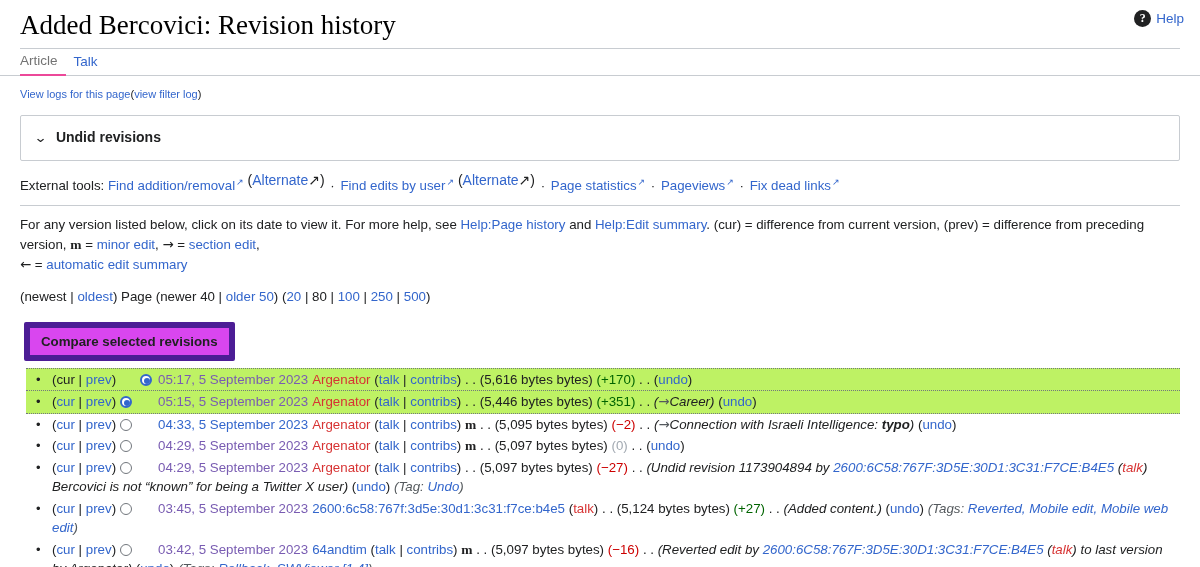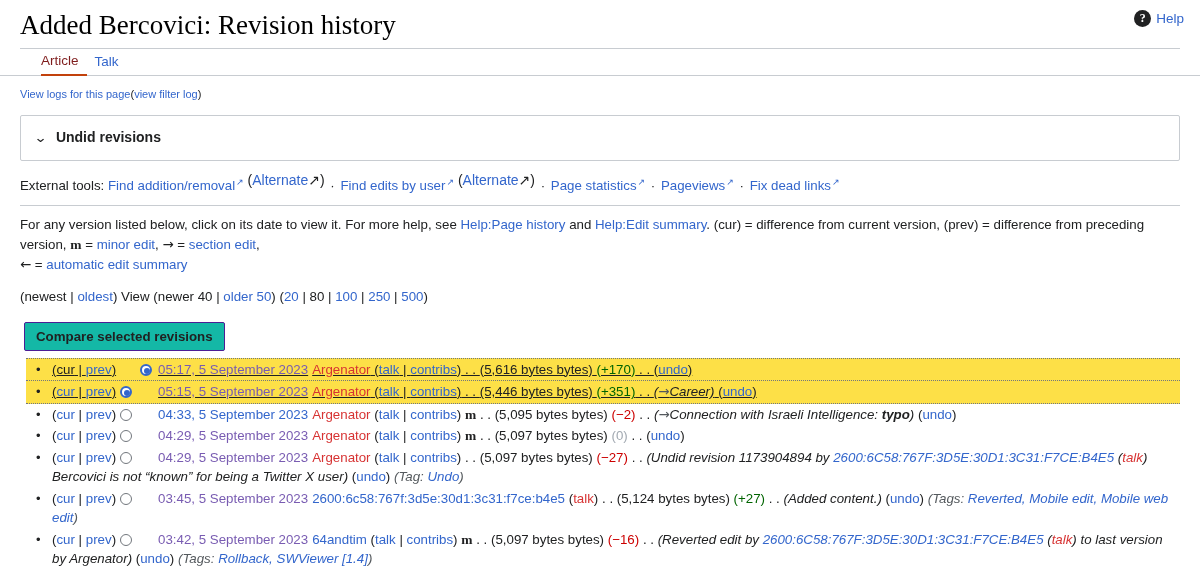--- a/index.html
+++ b/index.html
@@ -62,24 +62,23 @@
   }
   #ns-tabs, #view-tabs { display: flex; align-items: flex-end; }
   #ns-tabs > div, #view-tabs > div {
     padding: 0 8px 6px 8px;
     line-height: 15px;
     white-space: nowrap;
   }
   #ns-tabs > div:first-child { padding-left: 0; }
   #view-tabs > div:last-child { padding-right: 0; }
   .tab-selected {
-    color: #7f1d1d;
-    border-bottom: 2px solid #c2410c;
+    color: #737373;
+    border-bottom: 2px solid #ec4899;
     margin-bottom: -1px;
-    margin-left: 21px;
   }
   .chev-down {
     display: inline-block;
     margin-left: 3px;
     font-size: 10px;
     position: relative;
     top: -1px;
   }
 
   
@@ -127,22 +126,22 @@
 
   #histhelp { font-size: 13.3px; line-height: 1.5; padding-bottom: 6px; }
   #histhelp .arrow { font-family: "DejaVu Sans", sans-serif; }
   #pagination { font-size: 13.3px; padding: 6px 0 10px 0; }
 
   #compare-btn {
     font-family: "Liberation Sans", sans-serif;
     font-size: 13.3px;
     font-weight: bold;
     color: #202122;
-    background: #14b8a6;
-    border: 1px solid #4c1d95;
+    background: #d946ef;
+    border: 6px solid #4c1d95;
     border-radius: 2px;
     padding: 6px 11px;
     margin: 4px 0 7px 4px;
     cursor: pointer;
   }
 
   
   #rev-list {
     list-style: none;
     margin: 0;
@@ -157,22 +156,21 @@
   #rev-list li::before {
     content: "\2022";
     position: absolute;
     left: 10px; top: 1px;
     font-size: 13px;
     color: #202122;
   }
   li.selected-range {
     border-top: 1px dotted #72777d;
     border-bottom: 1px dotted #72777d;
-    background: #fde047;
-    text-decoration: underline;
+    background: #bef264;
   }
   li.selected-range + li.selected-range { border-top: none; }
 
   .histlinks { white-space: nowrap; }
   .rad {
     display: inline-block;
     width: 12px; height: 12px;
     border-radius: 50%;
     border: 1px solid #72777d;
     background: #fff;
@@ -245,21 +243,21 @@
   <div id="external-tools">
     <span>External tools:</span>
     <span id="ext-items"> <a class="lnk">Find addition/removal</a><span class="ext-icon">↗</span><span class="ext-sup"> <span>(</span><a class="lnk">Alternate</a><span>↗</span><span>)</span></span><span class="ext-sep"> · </span><a class="lnk">Find edits by user</a><span class="ext-icon">↗</span><span class="ext-sup"> <span>(</span><a class="lnk">Alternate</a><span>↗</span><span>)</span></span><span class="ext-sep"> · </span><a class="lnk">Page statistics</a><span class="ext-icon">↗</span><span class="ext-sep"> · </span><a class="lnk">Pageviews</a><span class="ext-icon">↗</span><span class="ext-sep"> · </span><a class="lnk">Fix dead links</a><span class="ext-icon">↗</span></span>
   </div>
 
   <div id="histhelp">
     <span>For any version listed below, click on its date to view it. For more help, see </span><a class="lnk">Help:Page history</a><span> and </span><a class="lnk">Help:Edit summary</a><span>. (cur) = difference from current version, (prev) = difference from preceding version, </span><b class="minor">m</b><span> = </span><a class="lnk">minor edit</a><span>, </span><span class="arrow">→</span><span> = </span><a class="lnk">section edit</a><span>,</span><br><span class="arrow">←</span><span> = </span><a class="lnk">automatic edit summary</a>
   </div>
 
   <div id="pagination">
-    <span>(</span><span>newest</span><span> | </span><a class="lnk">oldest</a><span>)</span><span> View (</span><span>newer 40</span><span> | </span><a class="lnk">older 50</a><span>) (</span><span id="pg-counts"><a class="lnk">20</a><span> | </span><span>80</span><span> | </span><a class="lnk">100</a><span> | </span><a class="lnk">250</a><span> | </span><a class="lnk">500</a></span><span>)</span>
+    <span>(</span><span>newest</span><span> | </span><a class="lnk">oldest</a><span>)</span><span> Page (</span><span>newer 40</span><span> | </span><a class="lnk">older 50</a><span>) (</span><span id="pg-counts"><a class="lnk">20</a><span> | </span><span>80</span><span> | </span><a class="lnk">100</a><span> | </span><a class="lnk">250</a><span> | </span><a class="lnk">500</a></span><span>)</span>
   </div>
 
   <button id="compare-btn">Compare selected revisions</button>
 
   <ul id="rev-list">
       <li class="selected-range"><span class="histlinks"><span>(</span><span>cur</span><span> | </span><a class="lnk">prev</a><span>)</span></span><span class="rad ph"></span><span class="rad on"></span><a class="mw-date lnk-visited">05:17, 5 September 2023</a><span class="usr"><a class="lnk-new">Argenator</a><span> (</span><a class="lnk">talk</a><span> | </span><a class="lnk">contribs</a><span>)</span></span><span> . . </span><span class="bytes">(5,616 bytes bytes)</span><span> </span><span class="pos">(+170)</span><span> . . </span><span>(</span><a class="lnk">undo</a><span>)</span></li>
       <li class="selected-range"><span class="histlinks"><span>(</span><a class="lnk">cur</a><span> | </span><a class="lnk">prev</a><span>)</span></span><span class="rad on"></span><span class="rad ph"></span><a class="mw-date lnk-visited">05:15, 5 September 2023</a><span class="usr"><a class="lnk-new">Argenator</a><span> (</span><a class="lnk">talk</a><span> | </span><a class="lnk">contribs</a><span>)</span></span><span> . . </span><span class="bytes">(5,446 bytes bytes)</span><span> </span><span class="pos">(+351)</span><span> . . </span><span class="comment"><span>(</span><span class="autosum">→</span><span>Career)</span></span><span> </span><span>(</span><a class="lnk">undo</a><span>)</span></li>
       <li><span class="histlinks"><span>(</span><a class="lnk">cur</a><span> | </span><a class="lnk">prev</a><span>)</span></span><span class="rad"></span><span class="rad ph"></span><a class="mw-date lnk">04:33, 5 September 2023</a><span class="usr"><a class="lnk-new">Argenator</a><span> (</span><a class="lnk">talk</a><span> | </span><a class="lnk">contribs</a><span>)</span></span><span> </span><b class="minor">m</b><span> . . </span><span class="bytes">(5,095 bytes bytes)</span><span> </span><span class="neg">(−2)</span><span> . . </span><span class="comment"><span>(</span><span class="autosum">→</span><span>Connection with Israeli Intelligence: </span><b>typo</b><span>)</span></span><span> </span><span>(</span><a class="lnk">undo</a><span>)</span></li>
       <li><span class="histlinks"><span>(</span><a class="lnk">cur</a><span> | </span><a class="lnk">prev</a><span>)</span></span><span class="rad"></span><span class="rad ph"></span><a class="mw-date lnk-visited">04:29, 5 September 2023</a><span class="usr"><a class="lnk-new">Argenator</a><span> (</span><a class="lnk">talk</a><span> | </span><a class="lnk">contribs</a><span>)</span></span><span> </span><b class="minor">m</b><span> . . </span><span class="bytes">(5,097 bytes bytes)</span><span> </span><span class="zero">(0)</span><span> . . </span><span>(</span><a class="lnk">undo</a><span>)</span></li>
       <li><span class="histlinks"><span>(</span><a class="lnk">cur</a><span> | </span><a class="lnk">prev</a><span>)</span></span><span class="rad"></span><span class="rad ph"></span><a class="mw-date lnk-visited">04:29, 5 September 2023</a><span class="usr"><a class="lnk-new">Argenator</a><span> (</span><a class="lnk">talk</a><span> | </span><a class="lnk">contribs</a><span>)</span></span><span> . . </span><span class="bytes">(5,097 bytes bytes)</span><span> </span><span class="neg">(−27)</span><span> . . </span><span class="comment"><span>(</span><span>Undid revision 1173904894 by </span><a class="lnk">2600:6C58:767F:3D5E:30D1:3C31:F7CE:B4E5</a><span> (</span><a class="lnk-red">talk</a><span>)</span><span> Bercovici is not “known” for being a Twitter X user)</span></span><span> </span><span>(</span><a class="lnk">undo</a><span>)</span><span> </span><span class="tags"><span>(</span><span>Tag: </span><a class="lnk">Undo</a><span>)</span></span></li>

